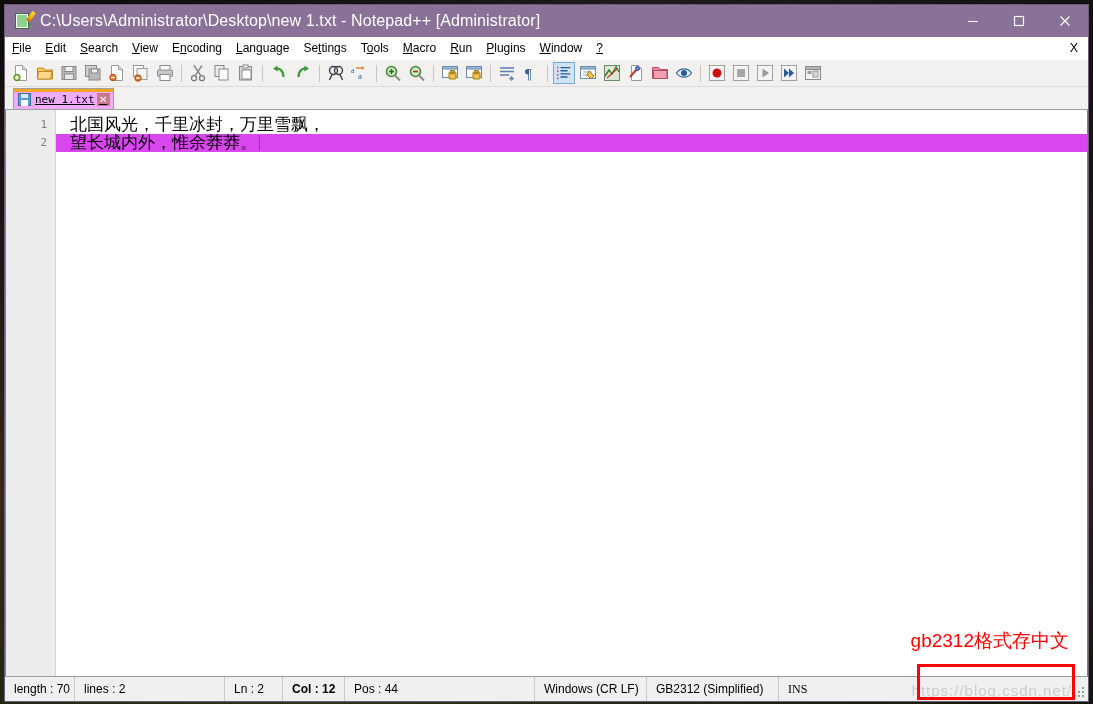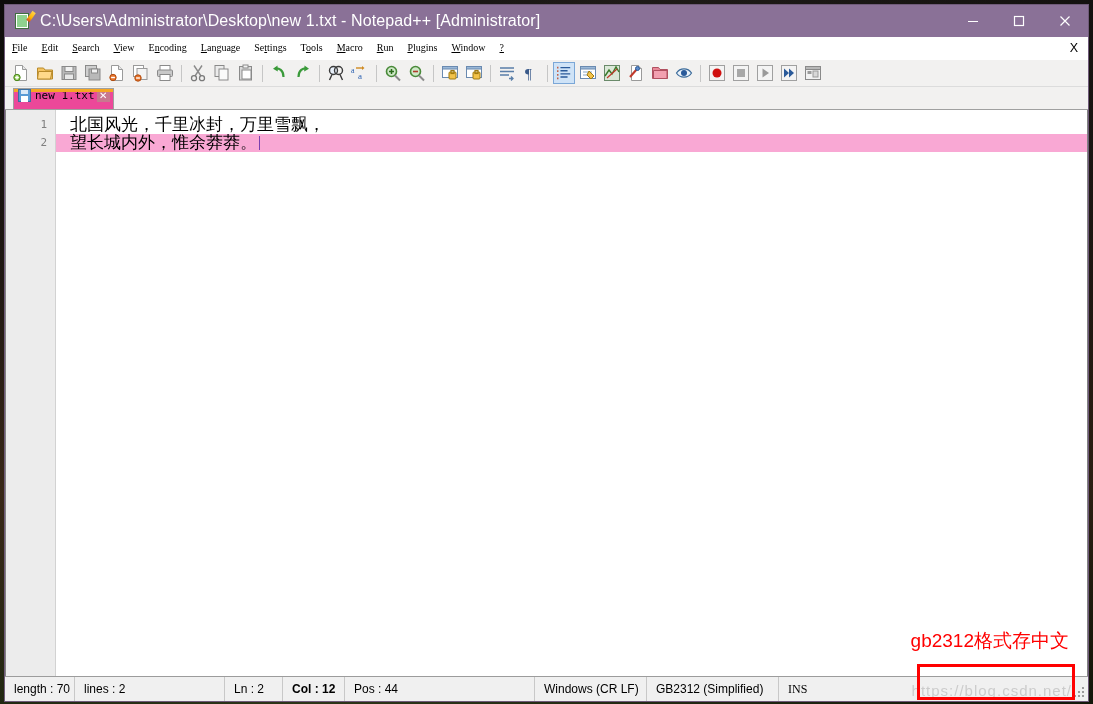--- a/index.html
+++ b/index.html
@@ -93,26 +93,25 @@
   #menubar {
     height: 22px;
     background: #ffffff;
     display: flex;
     align-items: center;
     flex: 0 0 auto;
     position: relative;
     border-bottom: 1px solid #ffffff;
   }
   .menu-item {
-    font-size: 10px;
+    font-size: 12px;
     color: #000000;
     padding: 2px 7px 2px 7px;
     white-space: nowrap;
     line-height: 16px;
-    font-family: Liberation Serif, serif;
   }
   .menu-item .acc { text-decoration: underline; }
   #menu-close-x {
     position: absolute;
     right: 10px;
     font-size: 12.5px;
     color: #000;
   }
 
   
@@ -148,27 +147,29 @@
     height: 22px;
     background: #f2f1f0;
     display: flex;
     align-items: flex-end;
     padding-left: 8px;
     flex: 0 0 auto;
     border-bottom: 1px solid #a0a0a0;
   }
   #tab-active {
     height: 21px;
-    background: #ec4899;
+    background: #f0abfc;
     border: 1px solid #9f9f9f;
     border-bottom: none;
     box-sizing: border-box;
     display: flex;
+    align-items: center;
     padding: 0 3px 0 4px;
     position: relative;
+    text-decoration: underline;
   }
   #tab-active::before {
     content: "";
     position: absolute;
     left: 0; right: 0; top: 0;
     height: 3px;
     background: #f5a623;
   }
   #tab-disk {
     width: 13px; height: 13px;
@@ -242,21 +243,21 @@
     height: 18px;
     line-height: 18px;
     font-family: Liberation Sans, sans-serif;
     font-size: 17px;
     color: #000000;
     padding-left: 14px;
     white-space: pre;
     position: relative;
   }
   .code-line.current {
-    background: #f9a8d4;
+    background: #d946ef;
   }
   #caret {
     display: inline-block;
     width: 1px;
     height: 14px;
     background: #7a3fb0;
     vertical-align: -2px;
     margin-left: 2px;
   }
   #annotation {

